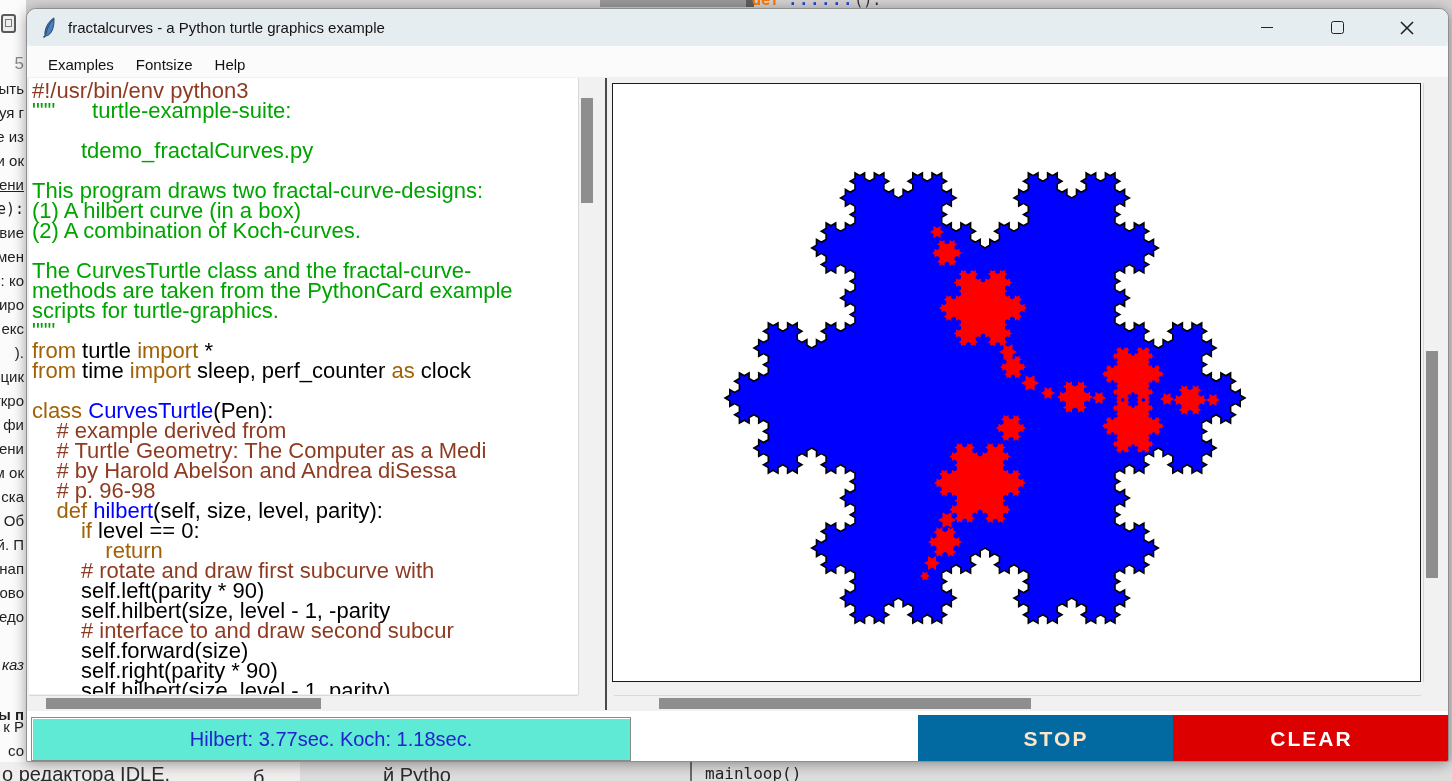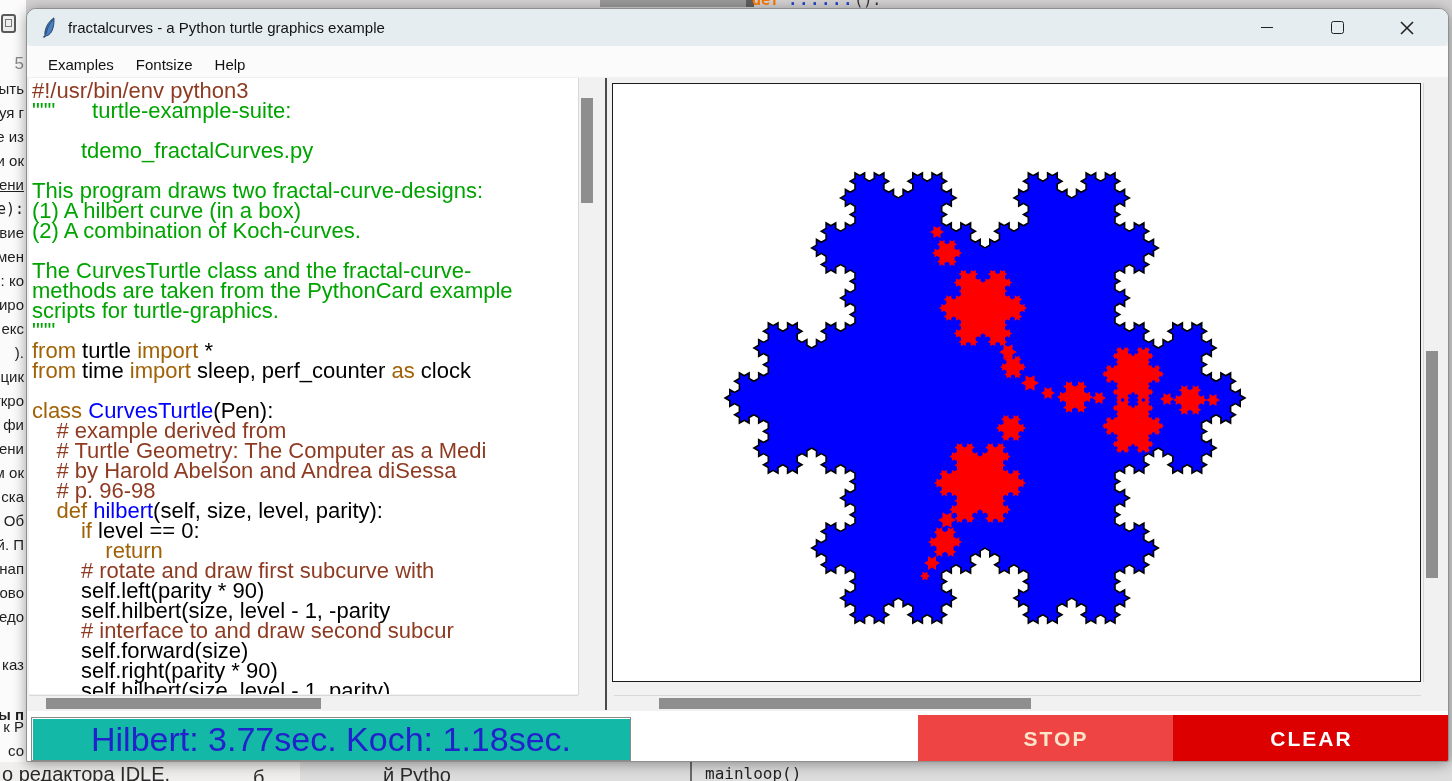--- a/index.html
+++ b/index.html
@@ -73,32 +73,32 @@
 
   
   .canvas{
     position:absolute;left:585px;top:74px;width:809px;height:599px;background:#ffffff;
     border:1px solid #1b1b1b;box-sizing:border-box;
   }
 
   
   .bottom-row{position:absolute;left:0;top:702px;width:100%;height:52px;background:#ffffff;}
   .status-bar{
-    position:absolute;left:4px;top:6px;width:600px;height:44px;background:#14b8a6;
+    position:absolute;left:4px;top:6px;width:600px;height:44px;background:#5eead4;
     border:1px solid #8a8a8a;box-shadow:inset 1px 1px 0 #ffffff;
     display:flex;align-items:center;justify-content:center;
-    font-size:34px;color:#2222cc;box-sizing:border-box;
+    font-size:20px;color:#2222cc;box-sizing:border-box;
   }
   .btn{
     position:absolute;top:4px;height:48px;display:flex;align-items:center;justify-content:center;
     font-size:21px;font-weight:bold;letter-spacing:2px;color:#ffffff;
     box-shadow:3px 3px 0 #2e2e2e;cursor:pointer;box-sizing:border-box;
   }
   .btn-start{left:619px;width:267px;background:#dd0000;}
-  .btn-stop{left:891px;width:276px;background:#ef4444;color:#fee6cb;cursor:default;}
+  .btn-stop{left:891px;width:276px;background:#0369a1;color:#fee6cb;cursor:default;}
   .btn-clear{left:1146px;width:277px;background:#dd0000;}
 </style>
 </head>
 <body>
 
 <div class="bg-left-strip">
     <div class="frag" style="top: 54px;">
       <span style="color: rgb(138, 138, 138); font-size: 17px;">5</span>
     </div>
     <div class="frag" style="top: 80px;">
@@ -166,21 +166,21 @@
     </div>
     <div class="frag" style="top: 584px;">
       <span>тово</span>
     </div>
     <div class="frag" style="top: 608px;">
       <span>редо</span>
     </div>
     <div class="frag" style="top: 632px; padding-left: 40px;">
       <span>ные</span>
     </div>
-    <div class="frag" style="top: 656px;">
+    <div class="frag" style="top: 656px; font-style: italic;">
       <span>каз</span>
     </div>
     <div class="frag b" style="top: 694px; margin-top: 12px;">
       <span>ы п</span>
     </div>
     <div class="frag" style="top: 718px;">
       <span>к Р</span>
     </div>
     <div class="frag" style="top: 742px;">
       <span>со</span>

